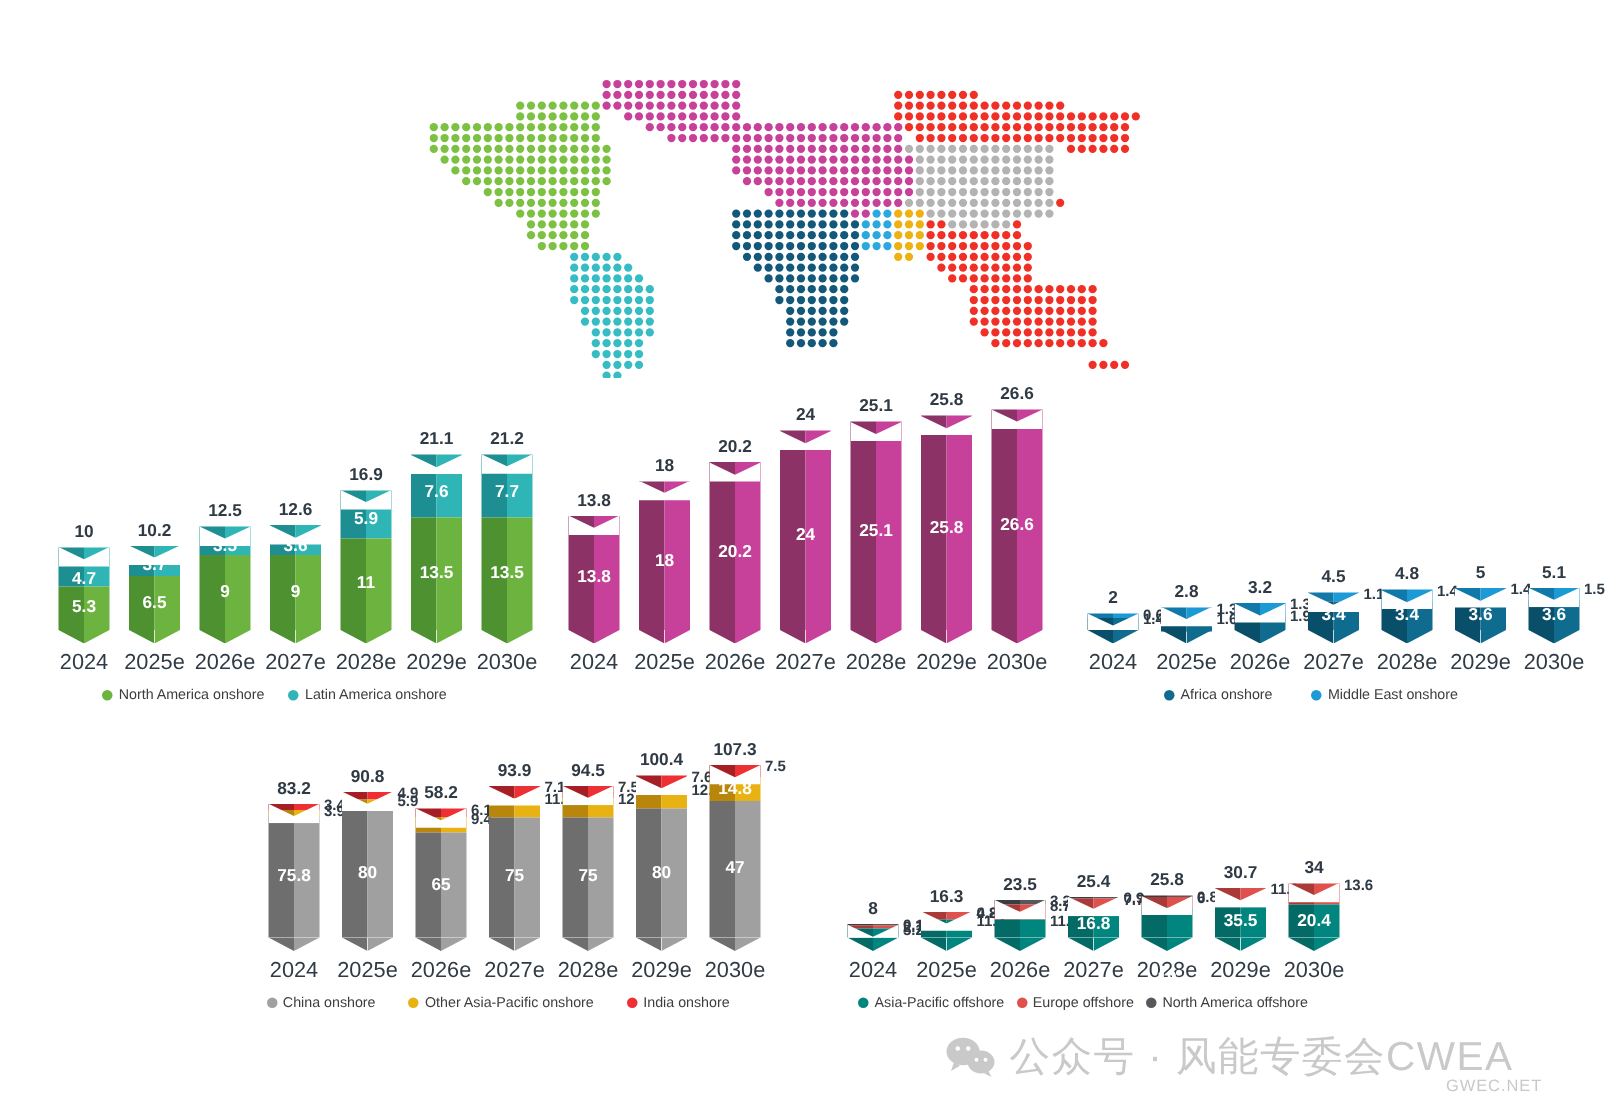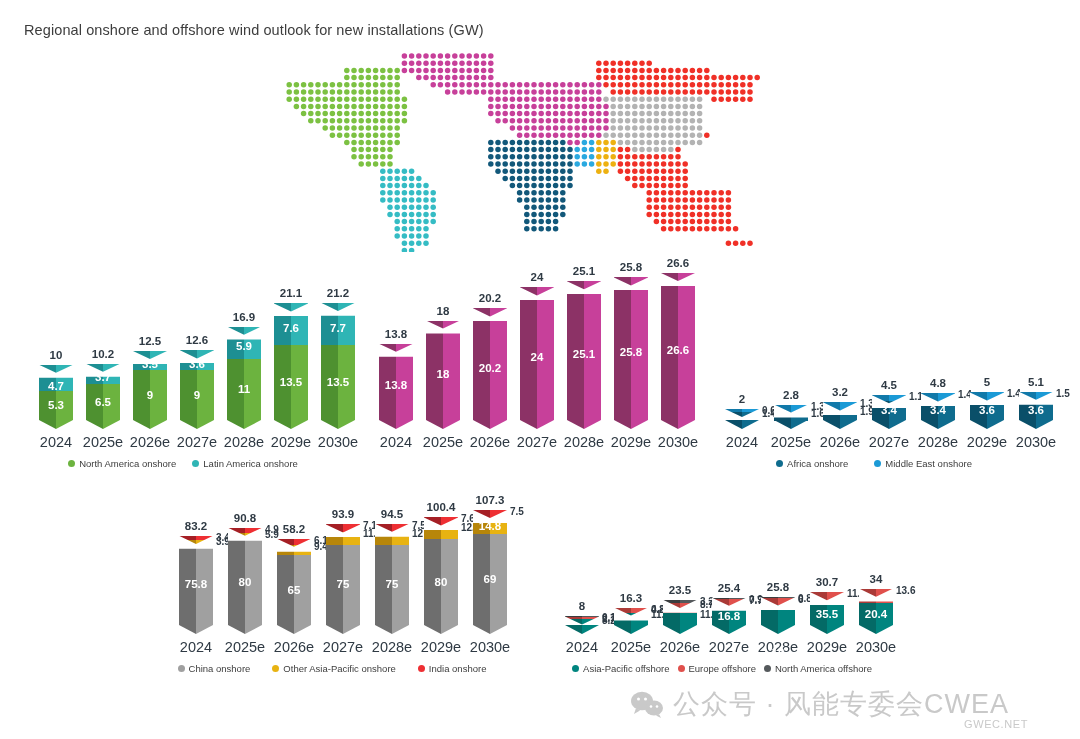--- a/index.html
+++ b/index.html
@@ -151,21 +151,20 @@
     color: #c9c9c9;
     font-size: 11px;
     letter-spacing: 0.6px;
   }
 </style>
 </head>
 <body>
 
 <div id="page">
 
-  <div id="chart-title">Regional onshore and offshore wind outlook for new installations (GW)</div>
 
   <div id="world-map"><svg width="480" height="200" viewBox="0 0 480 200">
         <circle cx="124.4" cy="4.0" r="2.75" fill="#c7409a"></circle>
         <circle cx="131.6" cy="4.0" r="2.75" fill="#c7409a"></circle>
         <circle cx="138.8" cy="4.0" r="2.75" fill="#c7409a"></circle>
         <circle cx="146.0" cy="4.0" r="2.75" fill="#c7409a"></circle>
         <circle cx="153.2" cy="4.0" r="2.75" fill="#c7409a"></circle>
         <circle cx="160.4" cy="4.0" r="2.75" fill="#c7409a"></circle>
         <circle cx="167.6" cy="4.0" r="2.75" fill="#c7409a"></circle>
         <circle cx="174.8" cy="4.0" r="2.75" fill="#c7409a"></circle>
@@ -1631,21 +1630,21 @@
               <div class="out-label" style="left: 37px; top: -4px;">7.5</div>
             </div>
             <div class="seg" style="height: 15.8571px;">
               <div class="face-l" style="background: rgb(183, 134, 10);"></div>
               <div class="face-r" style="background: rgb(232, 179, 18);"></div>
               <div class="seg-label" style="top: 2px;">14.8</div>
             </div>
             <div class="seg" style="height: 91.0714px;">
               <div class="face-l" style="background: rgb(110, 110, 110);"></div>
               <div class="face-r" style="background: rgb(160, 160, 160);"></div>
-              <div class="seg-label" style="top: 39.0357px;">69</div>
+              <div class="seg-label" style="top: 39.0357px;">47</div>
             </div>
             <div class="notch"></div>
             <div class="foot">
               <div class="fl" style="background: rgb(110, 110, 110);"></div>
               <div class="fr" style="background: rgb(160, 160, 160);"></div>
             </div>
           </div>
           <div class="total-label" style="top: -16px;">107.3</div>
         </div>
       </div>

